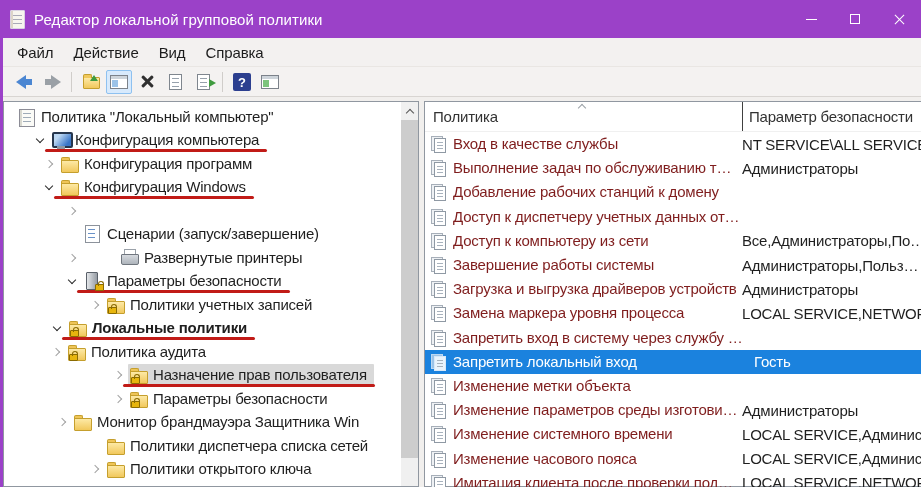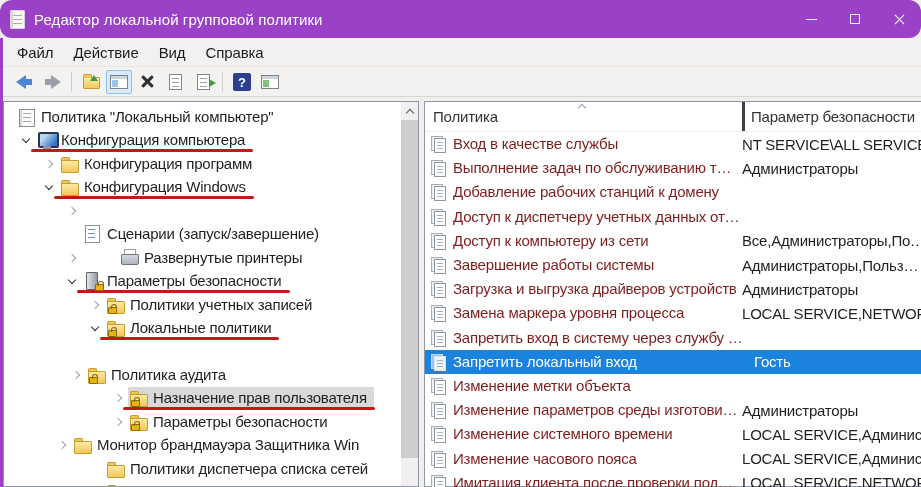--- a/index.html
+++ b/index.html
@@ -6,21 +6,21 @@
     --purple:#9b41c8;
     --sel:#1b82de;
     --ann:#c11b17;
     --panel-border:#9097a0;
   }
   *{box-sizing:border-box;margin:0;padding:0;font-family:"Liberation Sans","DejaVu Sans",sans-serif;}
   html,body{background:#fff;}
   .window{position:relative;width:921px;height:487px;overflow:hidden;background:#f1efed;}
 
   
-  .titlebar{height:38px;background:var(--purple);display:flex;align-items:center;padding-left:10px;color:#fff;border-radius:12px;}
+  .titlebar{height:38px;background:var(--purple);display:flex;align-items:center;padding-left:10px;color:#fff;}
   .app-icon{width:15px;height:19px;background:#f7f5ef;border:1px solid #d9d2e2;border-radius:1px;margin-right:9px;
     background-image:repeating-linear-gradient(#a9a9b8 0 1px,transparent 1px 4px);
     background-size:9px 12px;background-position:2px 4px;background-repeat:no-repeat;
     box-shadow:inset 2px 0 0 #dcd4c8;}
   .title-text{font-size:15px;letter-spacing:.1px;flex:1;white-space:nowrap;}
   .caption-btns{display:flex;height:38px;}
   .cap-btn{width:44px;height:38px;display:flex;align-items:center;justify-content:center;position:relative;}
   .glyph-min{width:11px;height:1px;background:#fff;}
   .glyph-max{width:10px;height:10px;border:1px solid #fff;}
   .glyph-close{width:13px;height:13px;position:relative;}
@@ -106,21 +106,21 @@
 
   
   .tree-scrollbar{position:absolute;right:0;top:0;bottom:0;width:17px;background:#f0f0f0;}
   .sb-up{position:absolute;top:0;left:0;width:17px;height:18px;}
   .sb-up::before{content:'';position:absolute;left:5.5px;top:8px;width:5px;height:5px;border-left:1.6px solid #555;border-top:1.6px solid #555;transform:rotate(45deg);}
   .sb-thumb{position:absolute;top:18px;left:0;width:17px;height:338px;background:#cdcdcd;}
 
   
   .lheader{height:30px;display:flex;align-items:center;padding-left:6px;position:relative;border-bottom:1px solid #f0f0f0;}
   .h1{flex:0 0 311px;font-size:15px;color:#333;padding-left:2px;letter-spacing:-.2px;}
-  .h2{flex:1;font-size:15px;color:#333;border-left:3px solid #404040;padding-left:6px;align-self:stretch;display:flex;align-items:center;letter-spacing:-.2px;}
+  .h2{flex:1;font-size:15px;color:#333;border-left:1px solid #404040;padding-left:6px;align-self:stretch;display:flex;align-items:center;letter-spacing:-.2px;}
   .sort{position:absolute;top:1px;left:152px;width:10px;height:8px;}
   .sort::before{content:'';position:absolute;left:2px;top:2px;width:5px;height:5px;border-left:1.4px solid #9aa0a6;border-top:1.4px solid #9aa0a6;transform:rotate(45deg);}
   .list-rows{overflow:hidden;height:355px;}
   .lrow{height:24.2px;display:flex;align-items:center;padding-left:6px;white-space:nowrap;}
   .lrow.sel{background:var(--sel);gap:12px;}
   .c1{flex:0 0 311px;display:flex;align-items:center;overflow:hidden;}
   .licon{width:16px;height:16px;position:relative;flex:0 0 16px;margin-right:6px;}
   .licon::before{content:'';position:absolute;left:0;top:0;width:10px;height:13px;background:#eef1f4;border:1px solid #a7afb9;}
   .licon::after{content:'';position:absolute;left:3px;top:2px;width:10px;height:13px;background-color:#fff;border:1px solid #8f99a4;
     background-image:repeating-linear-gradient(#a8b2bd 0 1px,transparent 1px 3px);
@@ -199,21 +199,21 @@
       <div class="panel tree-panel">
         <div class="tree-items" id="tree-items">
   <div class="titem" style="padding-left: 12px;">
 
     <span class="thit">
       <span class="ticon ic-scroll"></span>
       <span class="tlabel">Политика "Локальный компьютер"</span>
     </span>
   </div>
 
-  <div class="titem" style="padding-left: 14px;">
+  <div class="titem" style="padding-left: 14px; margin-left: 14px;">
     <span class="chev expanded"></span>
     <span class="thit">
       <span class="ticon ic-computer"></span>
       <span class="tlabel ul">Конфигурация компьютера</span>
     </span>
   </div>
 
   <div class="titem" style="padding-left: 37px;">
     <span class="chev collapsed"></span>
     <span class="thit">
@@ -263,31 +263,31 @@
   <div class="titem" style="padding-left: 83px;">
     <span class="chev collapsed"></span>
     <span class="thit">
       <span class="ticon ic-folder">
                   <i class="lock"></i>
                 </span>
       <span class="tlabel">Политики учетных записей</span>
     </span>
   </div>
 
-  <div class="titem" style="padding-left: 83px;">
+  <div class="titem" style="padding-left: 45px; font-weight: bold;">
     <span class="chev expanded"></span>
     <span class="thit">
       <span class="ticon ic-folder">
                   <i class="lock"></i>
                 </span>
       <span class="tlabel ul">Локальные политики</span>
     </span>
   </div>
 
-  <div class="titem" style="padding-left: 64px; margin-top: 23px;">
+  <div class="titem" style="padding-left: 44px;">
     <span class="chev collapsed"></span>
     <span class="thit">
       <span class="ticon ic-folder">
                   <i class="lock"></i>
                 </span>
       <span class="tlabel">Политика аудита</span>
     </span>
   </div>
 
   <div class="titem selected" style="padding-left: 106px;">

